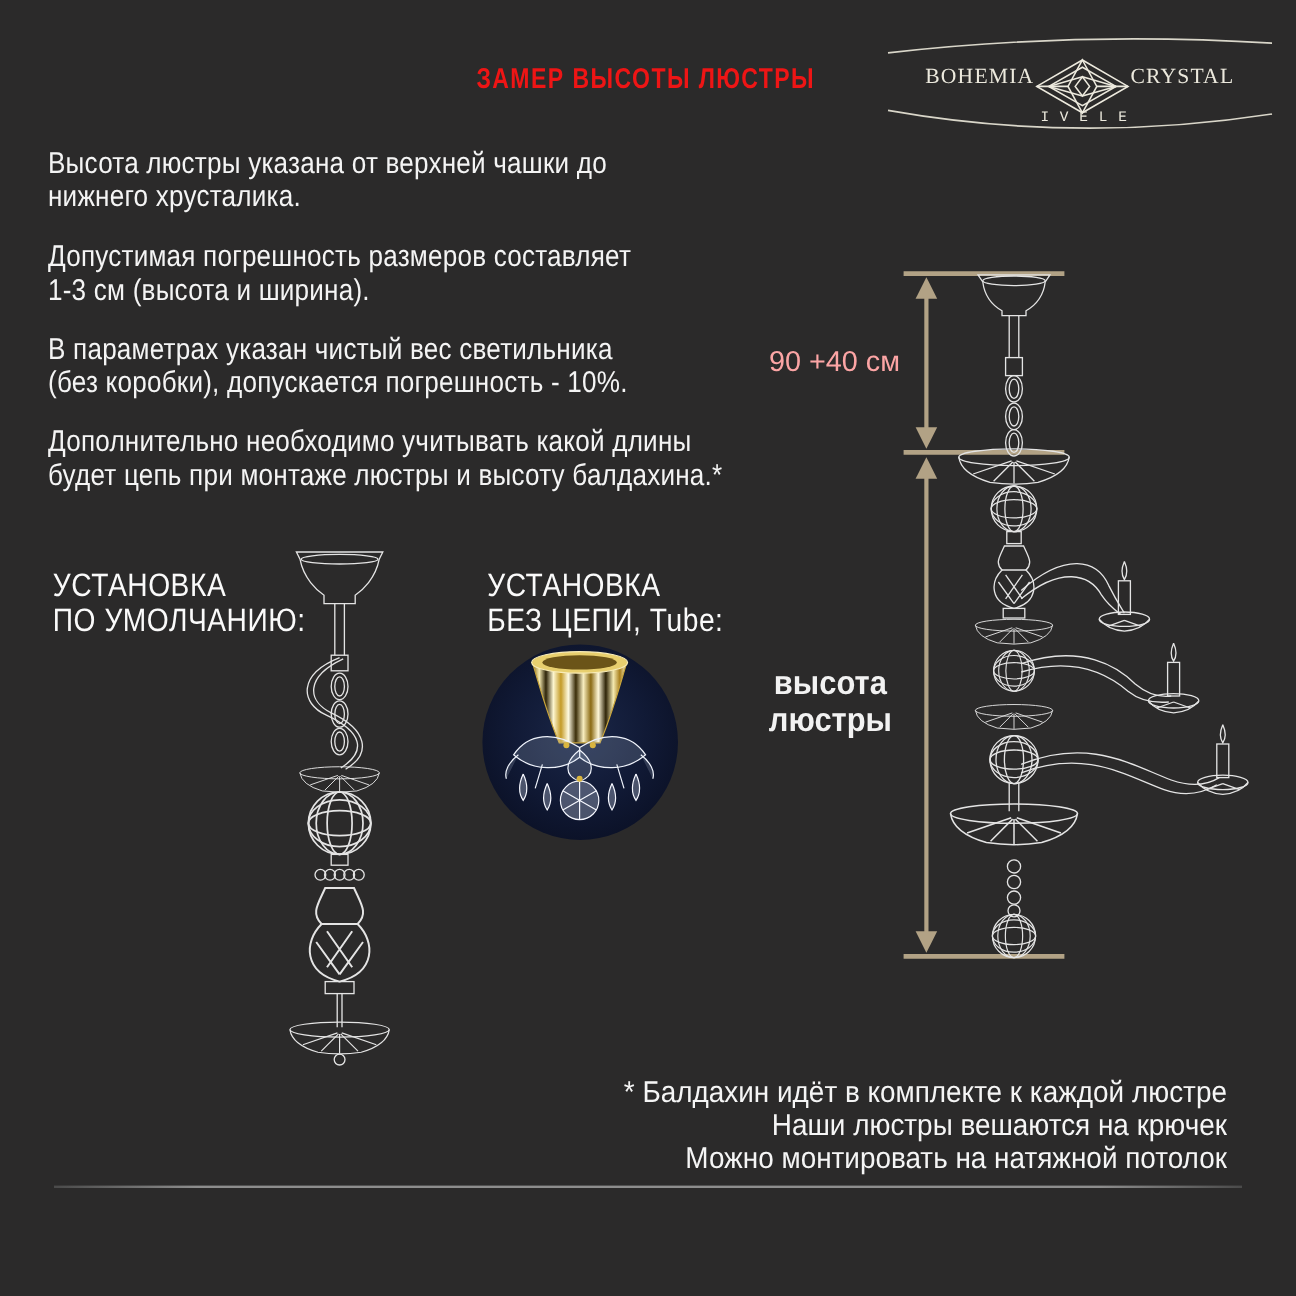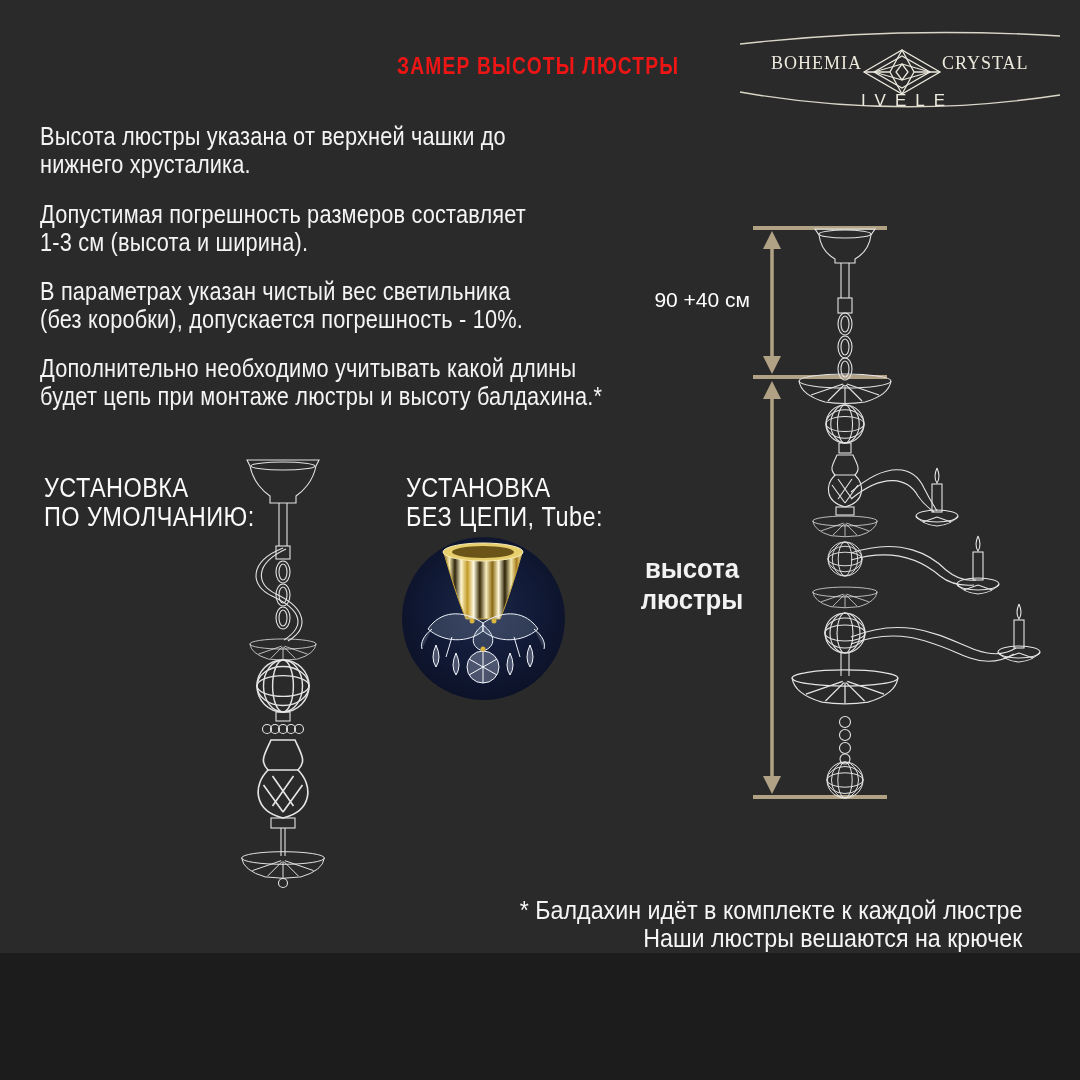--- a/index.html
+++ b/index.html
@@ -1,41 +1,41 @@
 <!DOCTYPE html>
 <html style="--background: #2b2a2a; --accent_red: #ee1515; --measure_tan: #b2a285; --text: #f2f2f2; --logo: #ece9dd; --photo_bg: #0c1226; --gold: #c9a43a;"><head>
 <meta charset="utf-8">
 <style>
   html,body{margin:0;padding:0;background:#1d1c1c;}
-  .stage{position:relative;width:1080px;height:953px;background:var(--background,#2b2a2a);
+  .stage{position:relative;width:1080px;height:1080px;background:var(--background,#2b2a2a);
          font-family:"Liberation Sans",sans-serif;color:var(--text,#f2f2f2);overflow:hidden;}
   .abs{position:absolute;}
   .title{left:397px;top:52px;font-size:24px;font-weight:700;letter-spacing:1.5px;
          color:var(--accent_red,#ee1515);transform:scaleX(.8);transform-origin:left top;white-space:nowrap;}
   .para{left:40px;font-size:25px;line-height:28px;white-space:pre-line;letter-spacing:.2px;
         transform:scaleX(.87);transform-origin:left top;color:#f4f4f4;}
   .sect-title{font-size:27px;line-height:29px;white-space:pre-line;letter-spacing:.5px;
         transform:scaleX(.87);transform-origin:left top;color:#fafafa;}
-  .measure-label{font-size:21px;color:#ffffff;white-space:nowrap;}
+  .measure-label{font-size:24px;color:#fca5a5;white-space:nowrap;}
   .height-label{font-size:28px;font-weight:700;line-height:31px;white-space:pre-line;text-align:center;
         transform:scaleX(.92);transform-origin:center top;}
   .canopy-text{left:403px;top:728px;width:330px;}
   .canopy-intro{font-size:25px;line-height:26px;white-space:pre-line;transform:scaleX(.87);transform-origin:left top;}
   .canopy-sizes{margin-top:9px;font-size:27px;line-height:29px;transform:scaleX(.9);transform-origin:left top;color:#eeeeee;}
   .canopy-sizes span{display:block;}
   .footnotes{right:58px;top:897px;text-align:right;font-size:25px;line-height:27.5px;white-space:pre-line;
         transform:scaleX(.93);transform-origin:right top;color:#f5f5f5;}
   .divider{left:45px;top:988px;width:990px;height:2px;
         background:linear-gradient(90deg,#4a4a4a,#8d8d8d 12%,#8d8d8d 88%,#4a4a4a);}
   
   .logo{left:728px;top:28px;width:344px;height:92px;color:var(--logo,#ece9dd);}
   .logo-word{position:absolute;top:25px;font-family:"Liberation Serif",serif;font-size:18px;
         letter-spacing:1px;white-space:nowrap;}
   .logo-sub{position:absolute;top:63px;left:120px;width:110px;text-align:center;
-        font-family:Liberation Sans, sans-serif;font-size:17px;letter-spacing:9px;text-indent:9px;}
+        font-family:Liberation Mono, monospace;font-size:12px;letter-spacing:9px;text-indent:9px;}
   
   .photo{left:402px;top:537px;width:163px;height:163px;border-radius:50%;overflow:hidden;
         background:radial-gradient(circle at 50% 45%, #1b2748 0%, #111a36 45%, #070b1c 100%);}
   svg .ln{stroke:#e4e4e4;stroke-width:1.1;fill:none;}
   svg .tan{stroke:var(--measure_tan,#b2a285);fill:none;}
   svg .tanfill{fill:var(--measure_tan,#b2a285);stroke:none;}
 </style>
 </head>
 <body>
 

